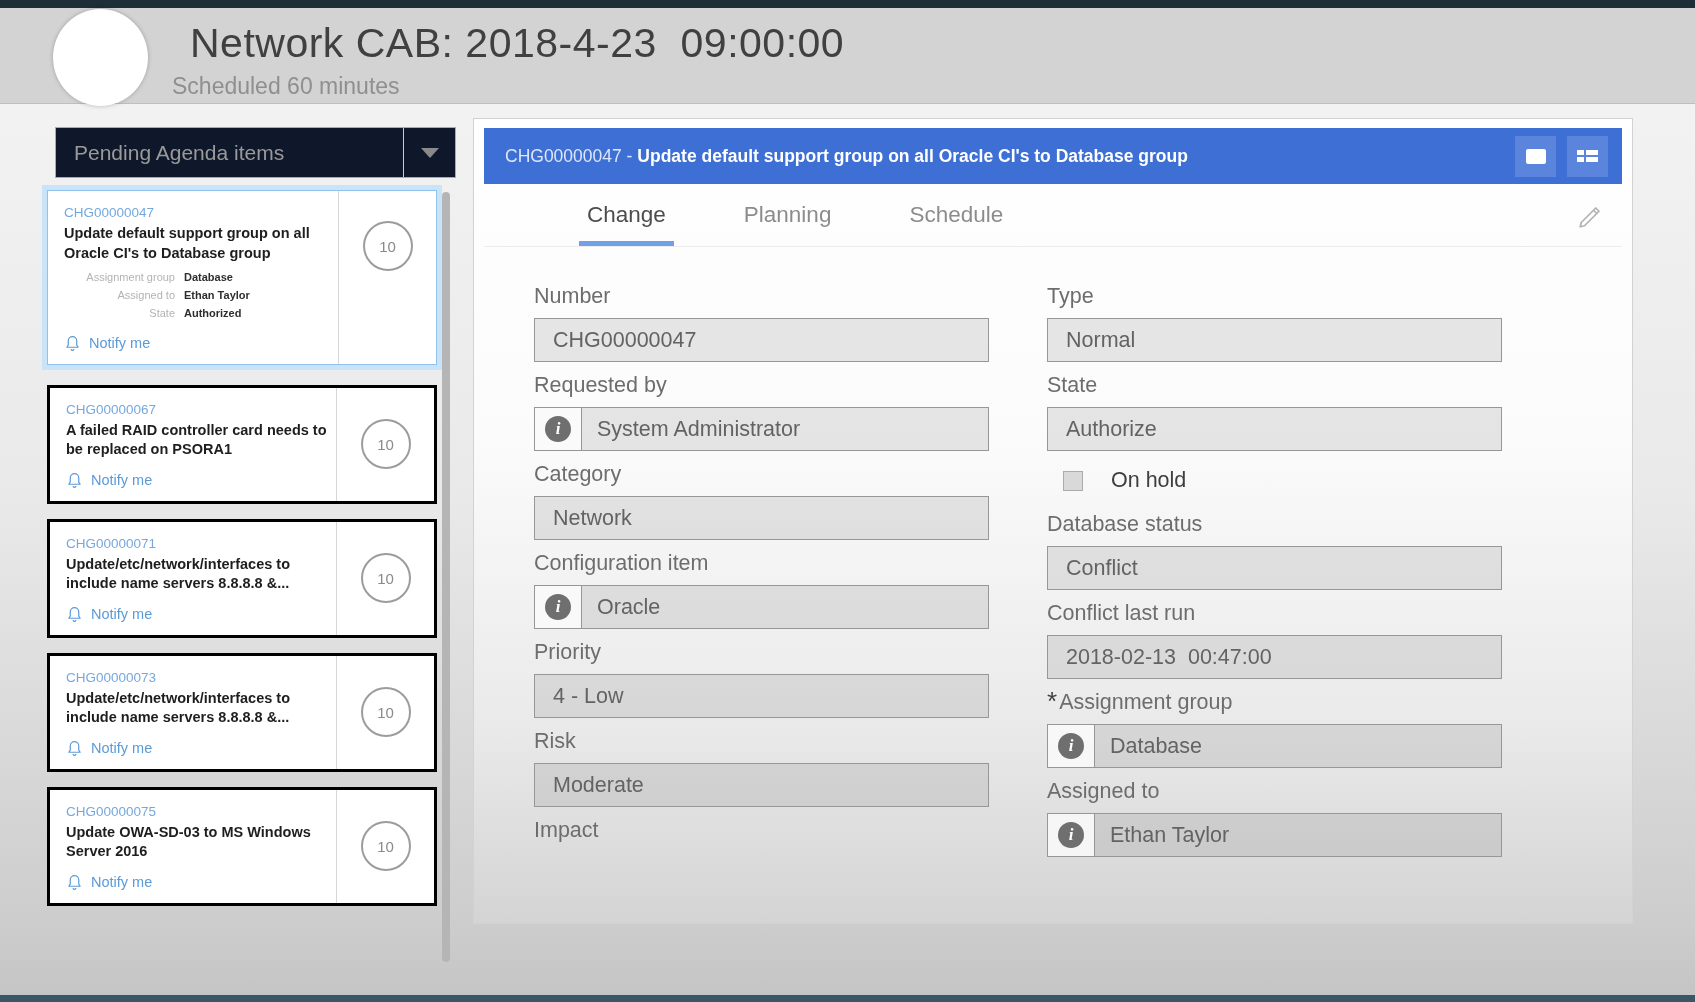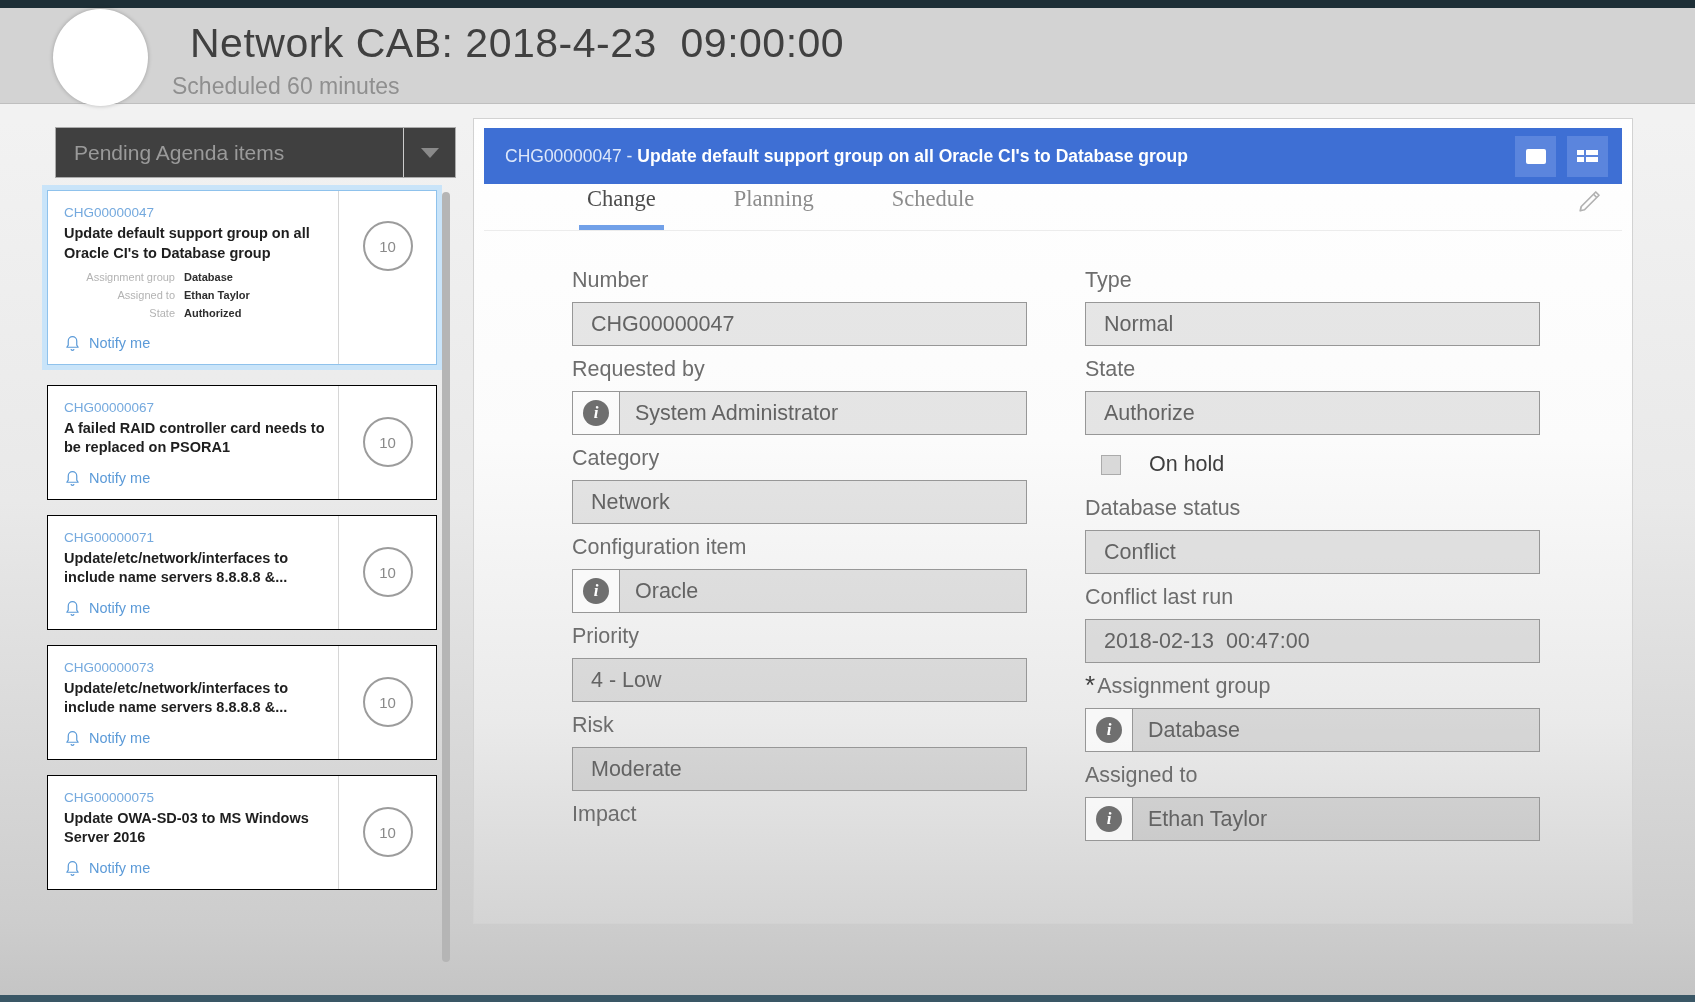--- a/index.html
+++ b/index.html
@@ -9,26 +9,26 @@
     font-family:"Liberation Sans", sans-serif;
     background:linear-gradient(180deg,#f2f2f2 12%,#e9e9e9 50%,#cdcdcd 92%,#c4c4c4 100%);
   }
   
   .top-strip { position:absolute; top:0; left:0; right:0; height:8px; background:#1d2e36; }
   .header-band { position:absolute; top:8px; left:0; right:0; height:96px; background:#d3d3d3; border-bottom:1px solid #bfbfbf; }
   .avatar { position:absolute; left:53px; top:9px; width:95px; height:97px; border-radius:50%; background:#fff; box-shadow:0 0 4px rgba(0,0,0,.25); }
   .page-title { position:absolute; left:162px; top:20px; font-size:41px; color:#404040; white-space:pre; letter-spacing:.5px;margin-left:28px; }
   .page-subtitle { position:absolute; left:172px; top:73px; font-size:23px; color:#8f8f8f; }
   
-  .filter-box { position:absolute; left:55px; top:127px; width:401px; height:51px; background:#404040; border:1px solid #ababab; display:flex; align-items:center; }
+  .filter-box { position:absolute; left:55px; top:127px; width:401px; height:51px; background:#0f172a; border:1px solid #ababab; display:flex; align-items:center; }
   .filter-label { flex:1; padding-left:18px; font-size:21px; color:#9a9a9a; }
   .filter-caret-area { width:52px; height:100%; border-left:1px solid #cccccc; display:flex; align-items:center; justify-content:center; }
   .caret { width:0; height:0; border-left:9px solid transparent; border-right:9px solid transparent; border-top:10px solid #8a8a8a; }
   .agenda-list { position:absolute; left:47px; top:190px; width:390px; }
-  .card { background:#fff; border:1px solid #000000; display:flex; margin-bottom:15px; min-height:112px; }
+  .card { background:#fff; border:3px solid #000000; display:flex; margin-bottom:15px; min-height:112px; }
   .card.selected { border:1px solid #8fc2ec; box-shadow:0 0 0 5px #c9e4f9; margin-bottom:20px; }
   .card-main { flex:1; padding:14px 8px 12px 16px; display:flex; flex-direction:column; align-items:flex-start; }
   .card-number { font-size:13.5px; color:#74a9de; margin-bottom:4px; text-decoration:none; }
   .card-title { font-size:14.5px; font-weight:bold; color:#1e1e1e; line-height:1.35; }
   .card-details { margin-top:5px; width:100%; }
   .detail-row { display:flex; font-size:11px; line-height:1.65; }
   .d-label { width:120px; text-align:right; color:#b3b3b3; padding-right:9px; }
   .d-value { color:#2e2e2e; font-weight:bold; }
   .notify { margin-top:auto; padding-top:11px; display:flex; align-items:center; gap:8px; color:#5b9ad8; font-size:14.5px; cursor:pointer; }
   .card-side { width:98px; border-left:1px solid #d6d6d6; display:flex; align-items:center; justify-content:center; }
@@ -37,25 +37,25 @@
   .scrollbar { position:absolute; left:442px; top:192px; width:8px; height:770px; background:#b5b5b5; border-radius:4px; }
   
   .panel { position:absolute; left:473px; top:118px; width:1160px; height:806px; border:1px solid #d2d2d2;
            background:linear-gradient(180deg,#ffffff 0%,#fbfbfb 40%,#eaeaea 75%,#d4d4d4 100%); }
   .blue-bar { margin:9px 10px 0 10px; height:56px; background:#3e6fd4; display:flex; align-items:center; padding:0 14px 0 21px; }
   .bb-number { font-size:17.5px; color:#dde7fa; }
   .bb-sep { font-size:17.5px; color:#dde7fa; white-space:pre; }
   .bb-title { font-size:17.5px; font-weight:bold; color:#ffffff; }
   .bb-actions { margin-left:auto; display:flex; gap:11px; }
   .hdr-btn { width:41px; height:41px; background:#5b85dd; border:none; display:flex; align-items:center; justify-content:center; cursor:pointer; }
-  .tab-row { margin:0 10px; height:47px; display:flex; align-items:flex-end; padding-left:95px; border-bottom:1px solid #ececec; position:relative;font-family:Liberation Serif, serif; }
+  .tab-row { margin:0 10px; height:63px; display:flex; align-items:flex-end; padding-left:95px; border-bottom:1px solid #ececec; position:relative; }
   .tab { font-size:22.5px; color:#8c8c8c; padding:0 8px 13px 8px; margin-right:62px; border-bottom:5px solid transparent; cursor:pointer; }
   .tab.active { color:#4c4c4c; border-bottom-color:#71a0e8; }
   .edit-btn { position:absolute; right:16px; bottom:12px; width:32px; height:32px; background:none; border:none; cursor:pointer; }
-  .form-area { display:flex; padding:37px 0 0 98px; }
+  .form-area { display:flex; padding:37px 0 0 60px; }
   .col { width:455px; }
   .col.right { margin-left:58px; }
   .fg { margin-bottom:11px; }
   .f-label { font-size:21.5px; color:#6d6d6d; margin-bottom:9px; display:flex; align-items:flex-start; }
   .req { color:#3f3f3f; font-size:26px; line-height:.85; margin-right:2px; }
   .f-input { height:44px; border:1px solid #979797; background:rgba(120,120,120,.17); display:flex; align-items:stretch; }
   .prefix { width:47px; background:rgba(255,255,255,.82); border-right:1px solid #979797; display:flex; align-items:center; justify-content:center; flex:none; }
   .info-i { width:26px; height:26px; border-radius:50%; background:#6f6f6f; color:#fff; display:flex; align-items:center; justify-content:center;
             font-family:"Liberation Serif", serif; font-style:italic; font-weight:bold; font-size:17px; }
   .f-val { display:flex; align-items:center; padding-left:18px; font-size:21.5px; color:#636363; white-space:pre; }

